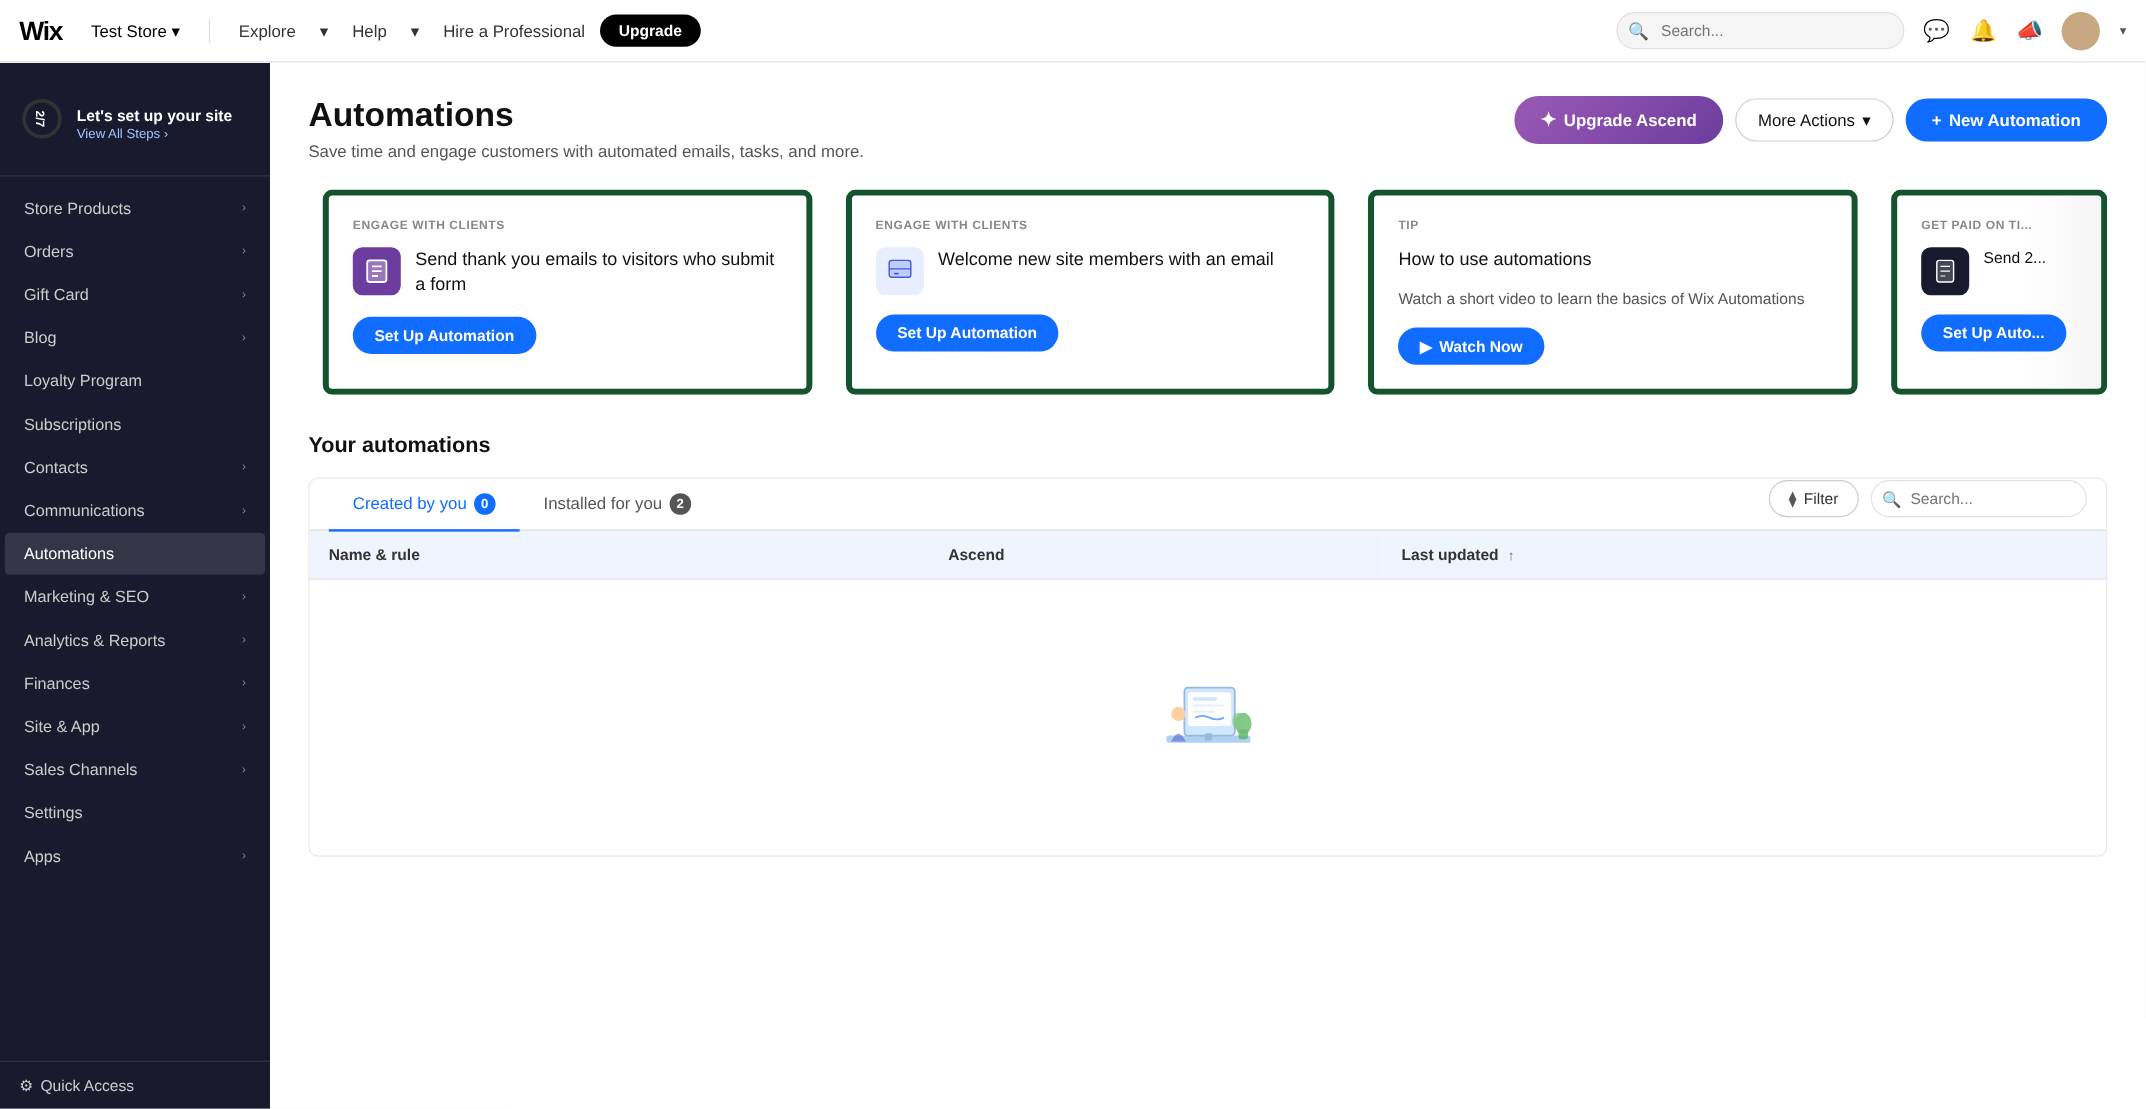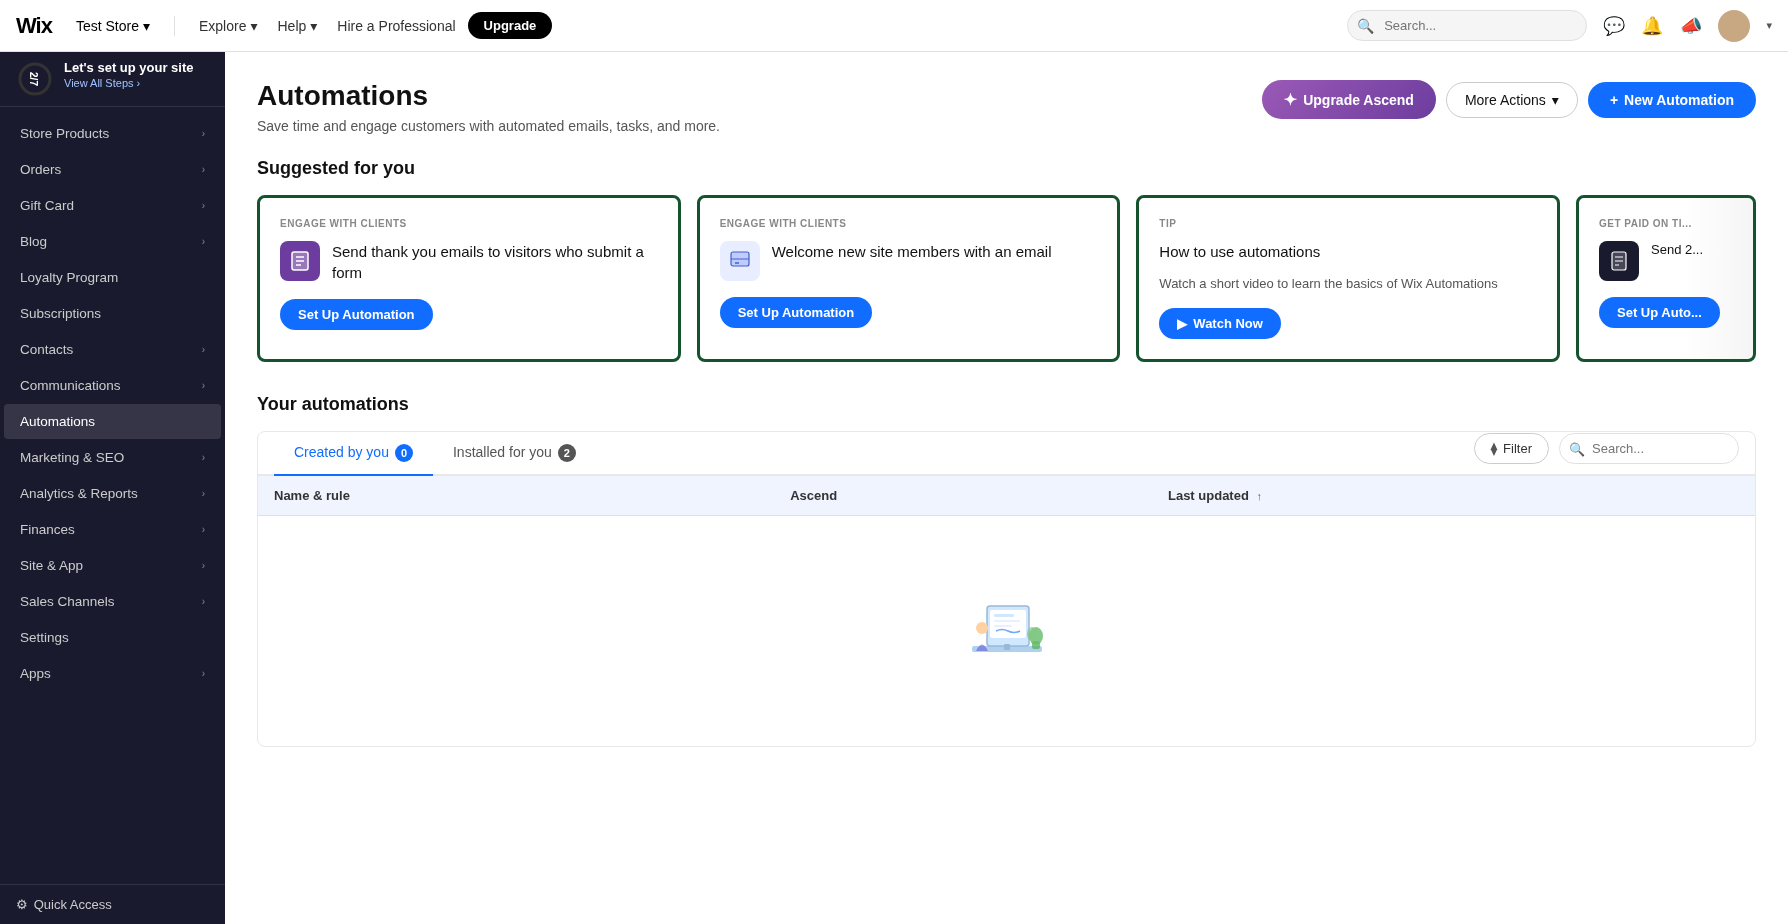--- a/index.html
+++ b/index.html
@@ -8,35 +8,35 @@
     
     .topnav {
       display: flex; align-items: center; height: 52px;
       background: #fff; border-bottom: 1px solid #e0e0e0;
       padding: 0 16px; gap: 16px; position: fixed; top: 0; left: 0; right: 0; z-index: 100;
     }
     .topnav-logo { font-weight: 900; font-size: 22px; color: #000; letter-spacing: -1px; }
     .topnav-store { display: flex; align-items: center; gap: 4px; font-size: 14px; font-weight: 500; cursor: pointer; padding: 4px 8px; border-radius: 4px; }
     .topnav-divider { width: 1px; height: 20px; background: #e0e0e0; }
     .topnav-links { display: flex; align-items: center; gap: 4px; }
-    .topnav-link { font-size: 14px; color: #333; padding: 4px 8px; cursor: pointer; border-radius: 4px; display: flex; gap: 4px; }
+    .topnav-link { font-size: 14px; color: #333; padding: 4px 8px; cursor: pointer; border-radius: 4px; display: flex; gap: 20px; }
     .topnav-upgrade { background: #000000; color: #fff; border-radius: 20px; padding: 6px 16px; font-size: 13px; font-weight: 600; cursor: pointer; border: none; }
     .topnav-search { margin-left: auto; position: relative; }
     .topnav-search input { width: 240px; padding: 7px 12px 7px 36px; border: 1px solid #e0e0e0; border-radius: 20px; font-size: 13px; background: #f5f5f5; outline: none; }
     .topnav-search-icon { position: absolute; left: 10px; top: 50%; transform: translateY(-50%); color: #999; font-size: 14px; }
     .topnav-icons { display: flex; align-items: center; gap: 16px; }
     .topnav-icon { font-size: 18px; color: #555; cursor: pointer; }
     .topnav-avatar { width: 32px; height: 32px; border-radius: 50%; background: #c8a882; cursor: pointer; display: flex; align-items: center; justify-content: center; overflow: hidden; }
 
     
     .layout { display: flex; margin-top: 52px; height: calc(100vh - 52px); }
 
     
     .sidebar { width: 225px; background: #1a1a2e; color: #fff; display: flex; flex-direction: column; flex-shrink: 0; overflow-y: auto; }
-    .sidebar-setup { display: flex; align-items: flex-start; gap: 10px; padding: 8px 16px; border-bottom: 1px solid rgba(255,255,255,0.1); }
+    .sidebar-setup { display: flex; align-items: flex-end; gap: 10px; padding: 28px 16px; border-bottom: 1px solid rgba(255,255,255,0.1); }
     .sidebar-progress { width: 38px; height: 38px; flex-shrink: 0; }
     .sidebar-setup-title { font-size: 13px; font-weight: 600; color: #fff; margin-bottom: 2px; }
     .sidebar-setup-link { font-size: 11px; color: #a0c4ff; cursor: pointer; }
     .sidebar-nav { flex: 1; padding: 8px 0; }
     .sidebar-item { display: flex; align-items: center; justify-content: space-between; padding: 10px 16px; cursor: pointer; font-size: 13.5px; color: #ccc; border-radius: 4px; margin: 1px 4px; }
     .sidebar-item.active { background: rgba(255,255,255,0.12); color: #fff; font-weight: 500; }
     .sidebar-item-arrow { font-size: 10px; color: #888; }
     .sidebar-footer { padding: 12px 16px; border-top: 1px solid rgba(255,255,255,0.1); }
     .sidebar-quick-access { display: flex; align-items: center; gap: 6px; font-size: 13px; color: #ccc; cursor: pointer; }
 
@@ -49,21 +49,21 @@
     .page-title { font-size: 28px; font-weight: 700; color: #111; margin-bottom: 6px; }
     .page-subtitle { font-size: 14px; color: #555; }
     .page-actions { display: flex; align-items: center; gap: 10px; }
     .btn-upgrade-ascend { background: linear-gradient(135deg, #9b59b6, #6c3d9e); color: #fff; border: none; border-radius: 20px; padding: 10px 22px; font-size: 14px; font-weight: 600; cursor: pointer; display: flex; align-items: center; gap: 6px; }
     .btn-more-actions { background: #fff; color: #111; border: 1.5px solid #ccc; border-radius: 20px; padding: 9px 18px; font-size: 14px; font-weight: 500; cursor: pointer; display: flex; align-items: center; gap: 6px; }
     .btn-new-automation { background: #116dff; color: #fff; border: none; border-radius: 20px; padding: 10px 22px; font-size: 14px; font-weight: 600; cursor: pointer; display: flex; align-items: center; gap: 6px; }
 
     
     .section-title { font-size: 18px; font-weight: 700; color: #111; margin-bottom: 16px; }
     .suggested-cards { display: flex; gap: 16px; margin-bottom: 32px; overflow: hidden; }
-    .suggested-card { background: #fff; border: 3px solid #14532d; border-radius: 8px; padding: 20px; flex: 1; min-width: 0; position: relative; }
+    .suggested-card { background: #fff; border: 5px solid #14532d; border-radius: 8px; padding: 20px; flex: 1; min-width: 0; position: relative; margin-left: 12px; }
     .card-tag { font-size: 10px; font-weight: 700; color: #888; text-transform: uppercase; letter-spacing: 0.5px; margin-bottom: 12px; }
     .card-body { display: flex; align-items: flex-start; gap: 12px; margin-bottom: 16px; }
     .card-icon { width: 40px; height: 40px; border-radius: 8px; flex-shrink: 0; display: flex; align-items: center; justify-content: center; font-size: 18px; }
     .card-icon.purple { background: #6c3d9e; color: #fff; }
     .card-icon.dark { background: #1a1a2e; color: #fff; }
     .card-text { font-size: 15px; font-weight: 400; color: #111; line-height: 1.4; }
     .card-desc { font-size: 13px; color: #555; margin-bottom: 14px; line-height: 1.5; }
     .btn-set-up { background: #116dff; color: #fff; border: none; border-radius: 20px; padding: 8px 18px; font-size: 13px; font-weight: 600; cursor: pointer; }
     .btn-watch-now { background: #116dff; color: #fff; border: none; border-radius: 20px; padding: 8px 18px; font-size: 13px; font-weight: 600; cursor: pointer; display: flex; align-items: center; gap: 6px; }
     .card-partial { background: linear-gradient(to right, #fff 60%, #f5f5f5); }
@@ -232,21 +232,20 @@
             <span>More Actions</span>
             <span>▾</span>
           </button>
           <button class="btn-new-automation">
             <span>+</span>
             <span>New Automation</span>
           </button>
         </div>
       </div>
 
-      <div class="section-title">Suggested for you</div>
       <div class="suggested-cards">
 
         <div class="suggested-card">
           <div class="card-tag">ENGAGE WITH CLIENTS</div>
           <div class="card-body">
             <div class="card-icon purple">
               <svg width="22" height="22" viewBox="0 0 22 22" fill="none">
                 <rect x="3" y="2" width="16" height="18" rx="2" fill="rgba(255,255,255,0.3)" stroke="white" stroke-width="1.5"></rect>
                 <line x1="7" y1="7" x2="15" y2="7" stroke="white" stroke-width="1.5"></line>
                 <line x1="7" y1="11" x2="15" y2="11" stroke="white" stroke-width="1.5"></line>

